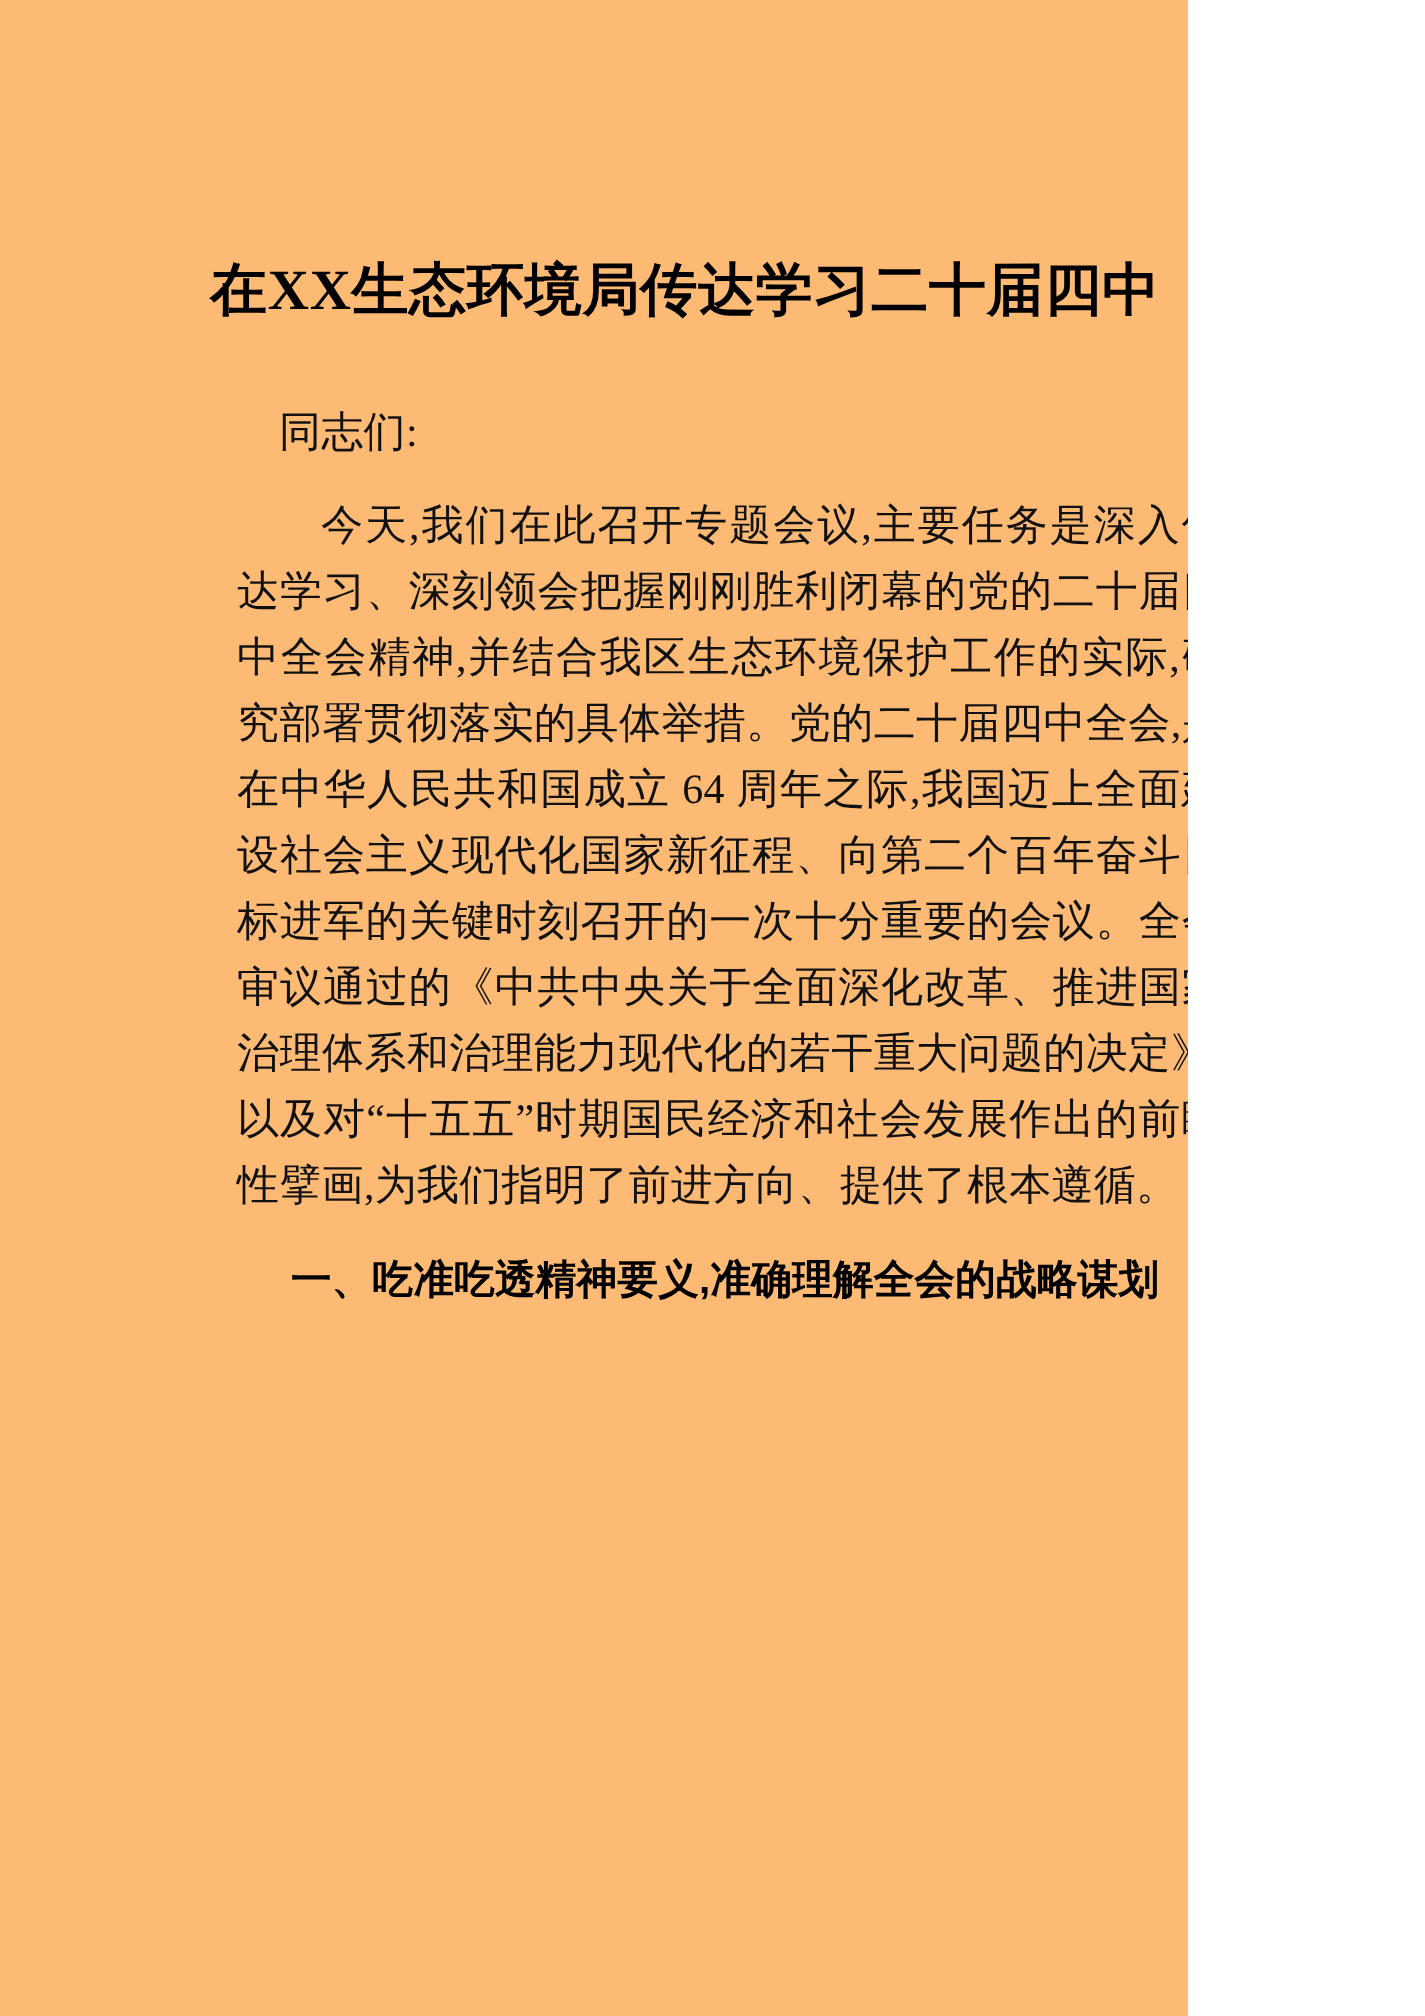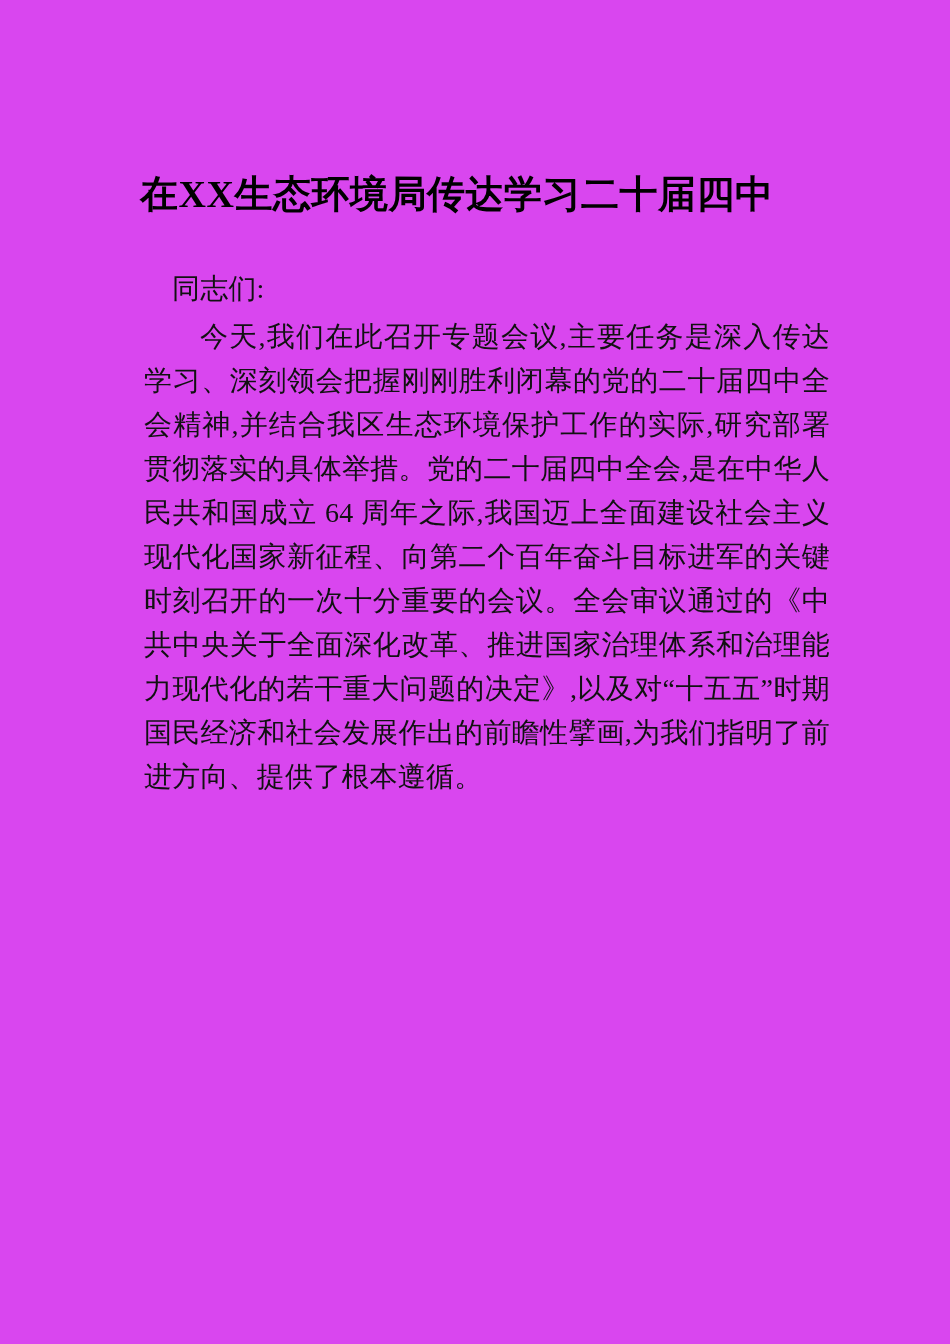--- a/index.html
+++ b/index.html
@@ -3,23 +3,23 @@
 <meta charset="utf-8">
 <style>
   html, body {
     margin: 0;
     padding: 0;
     background: #ffffff;
   }
 
   .page {
     position: relative;
-    width: 950px;
+    width: 792px;
     height: 1344px;
-    background: #d946ef;
+    background: #fdba74;
     overflow: hidden;
     box-sizing: border-box;
   }
 
   .content {
     position: absolute;
     left: 140px;
     top: 0;
     width: 694px;
   }
@@ -41,21 +41,21 @@
     display: block;
     white-space: nowrap;
   }
 
   
   .body-block {
     margin-top: 46px;
   }
 
   p.para {
-    margin: 4px;
+    margin: 18px;
     font-family: "Liberation Serif", "DejaVu Serif", serif;
     font-size: 28px;
     line-height: 44px;
     color: #111111;
     text-align: justify;
     text-justify: inter-character;
     text-indent: 2em;
     letter-spacing: 0.2px;
     word-break: break-all;
   }
@@ -87,17 +87,18 @@
       <span class="tline">在XX生态环境局传达学习二十届四中</span>
     </h1>
 
     <div class="body-block">
 
       <p class="para salutation">同志们:</p>
 
       <p class="para">今天,我们在此召开专题会议,主要任务是深入传达学习、深刻领会把握刚刚胜利闭幕的党的二十届四中全会精神,并结合我区生态环境保护工作的实际,研究部署贯彻落实的具体举措。党的二十届四中全会,是在中华人民共和国成立 64 周年之际,我国迈上全面建设社会主义现代化国家新征程、向第二个百年奋斗目标进军的关键时刻召开的一次十分重要的会议。全会审议通过的《中共中央关于全面深化改革、推进国家治理体系和治理能力现代化的若干重大问题的决定》,以及对“十五五”时期国民经济和社会发展作出的前瞻性擘画,为我们指明了前进方向、提供了根本遵循。</p>
 
 
+      <h2 class="section-heading">一、吃准吃透精神要义,准确理解全会的战略谋划</h2>
 
 
     </div>
   </div>
 </div>
 
 </body></html>

